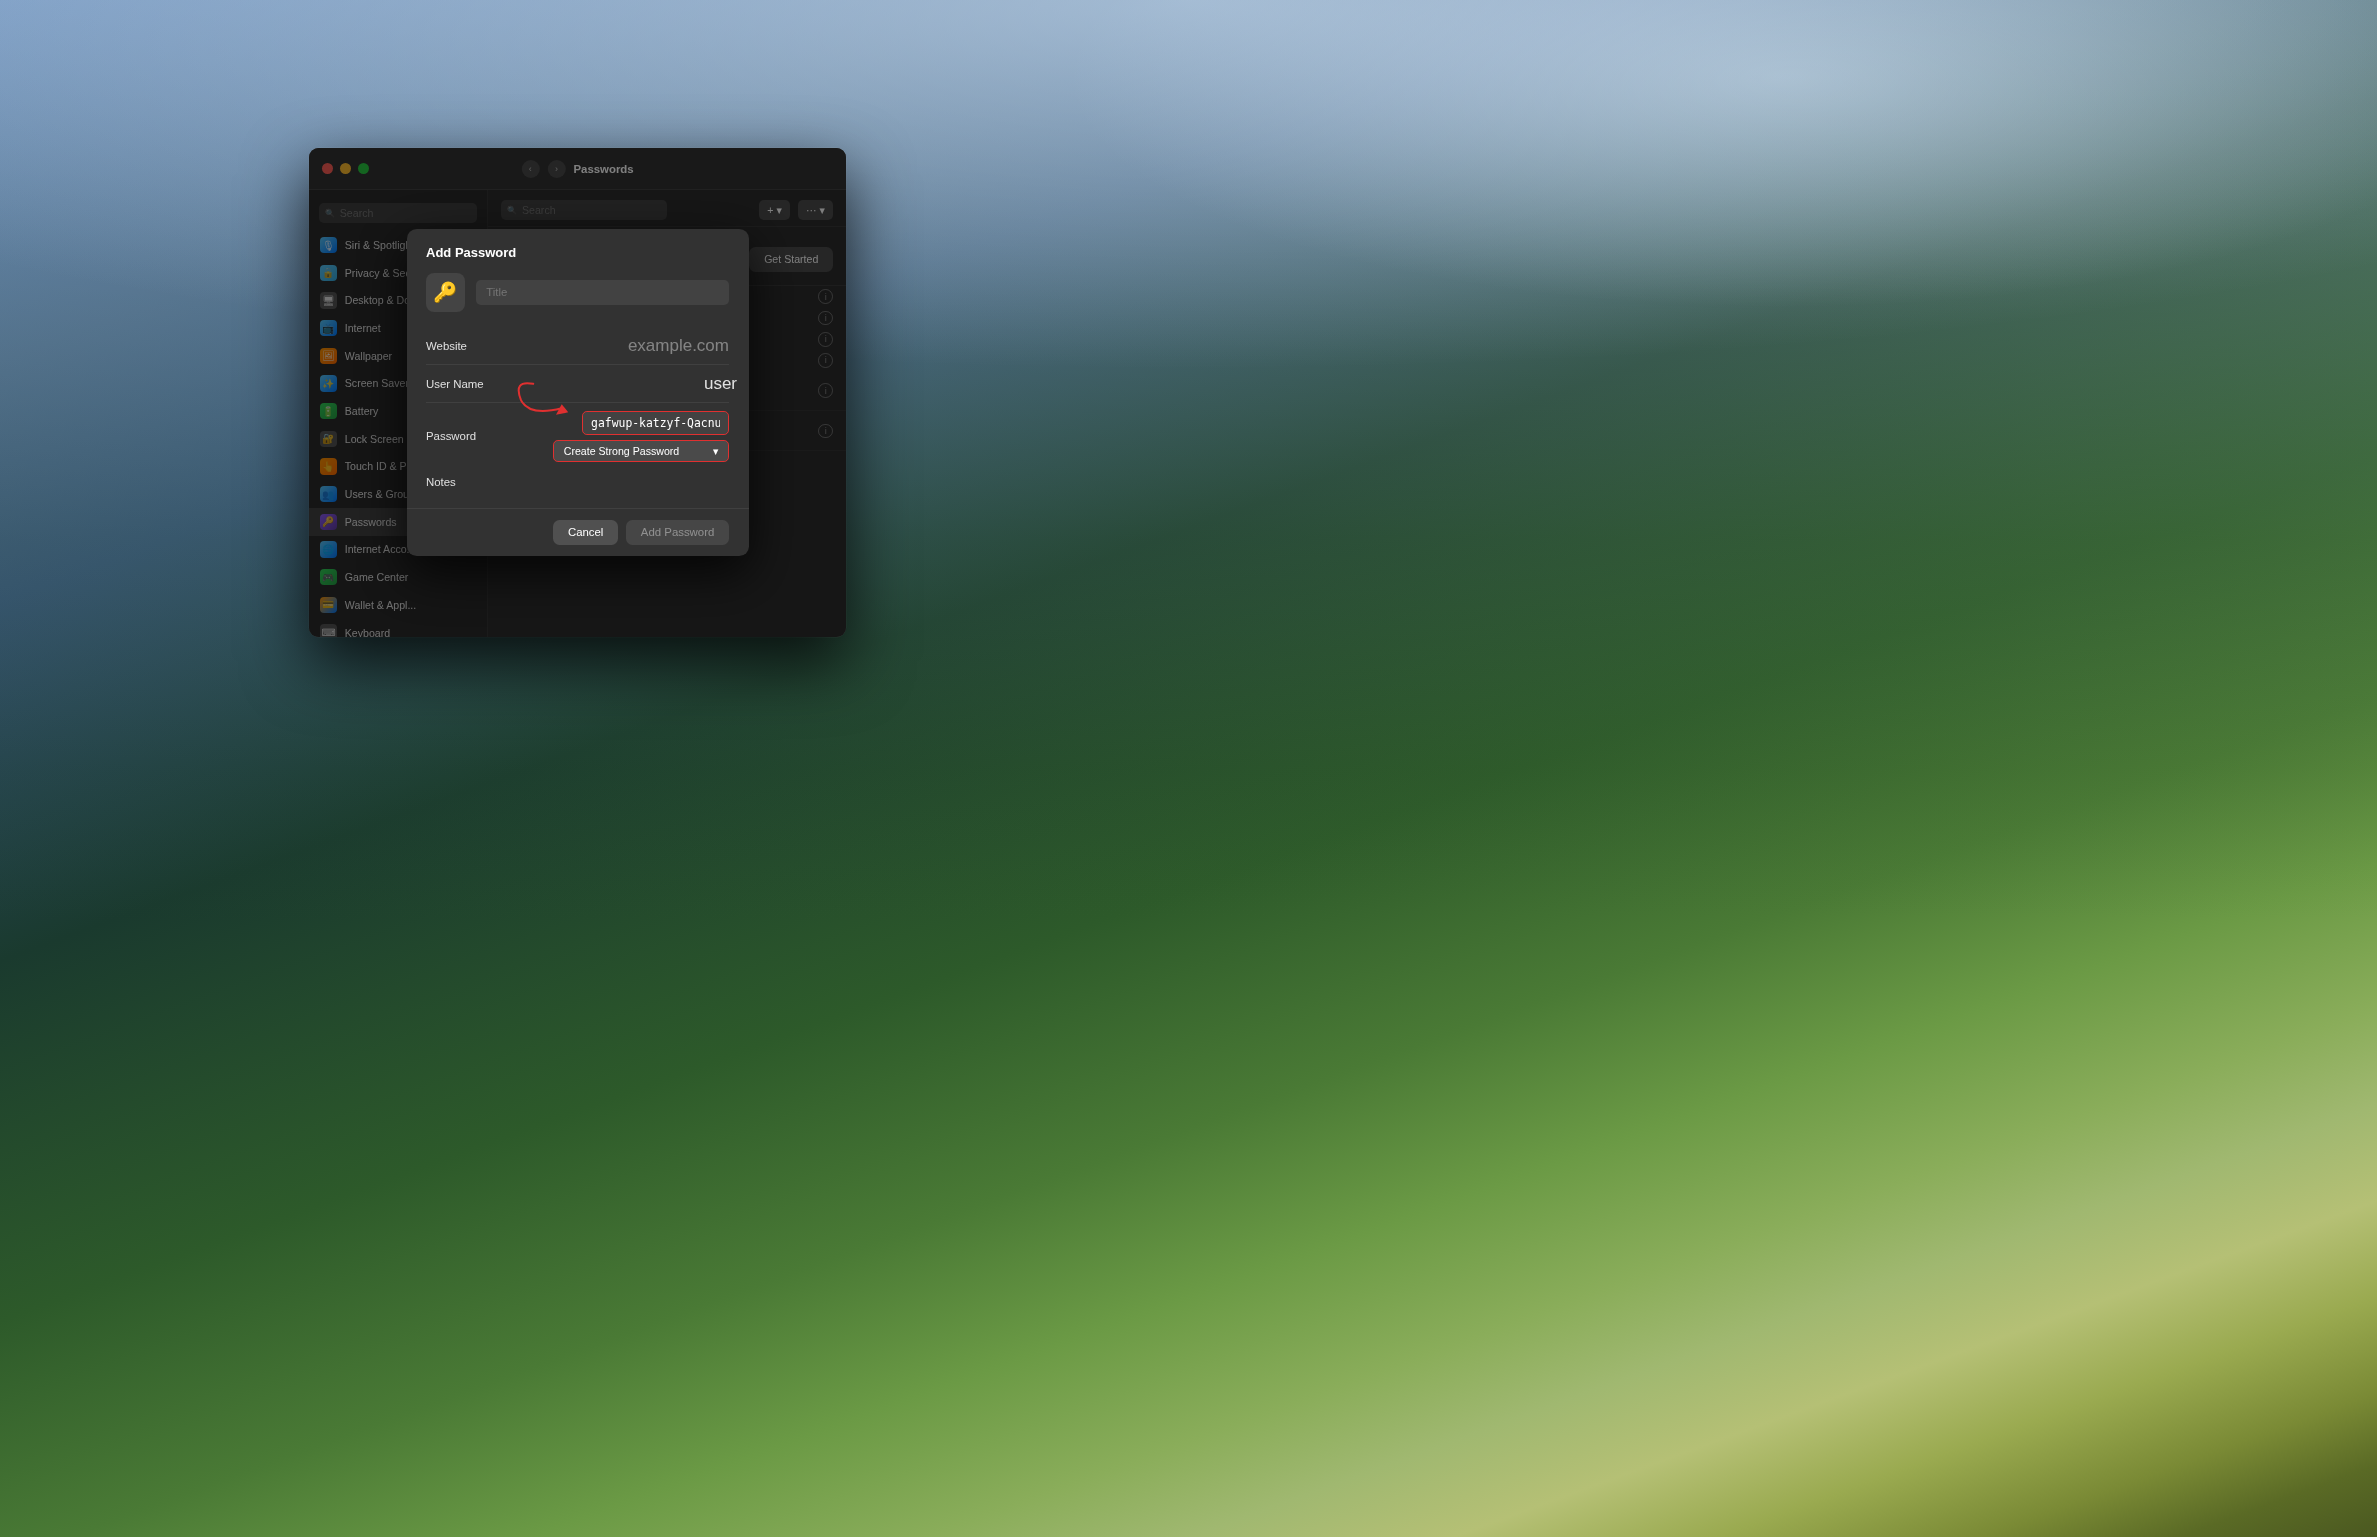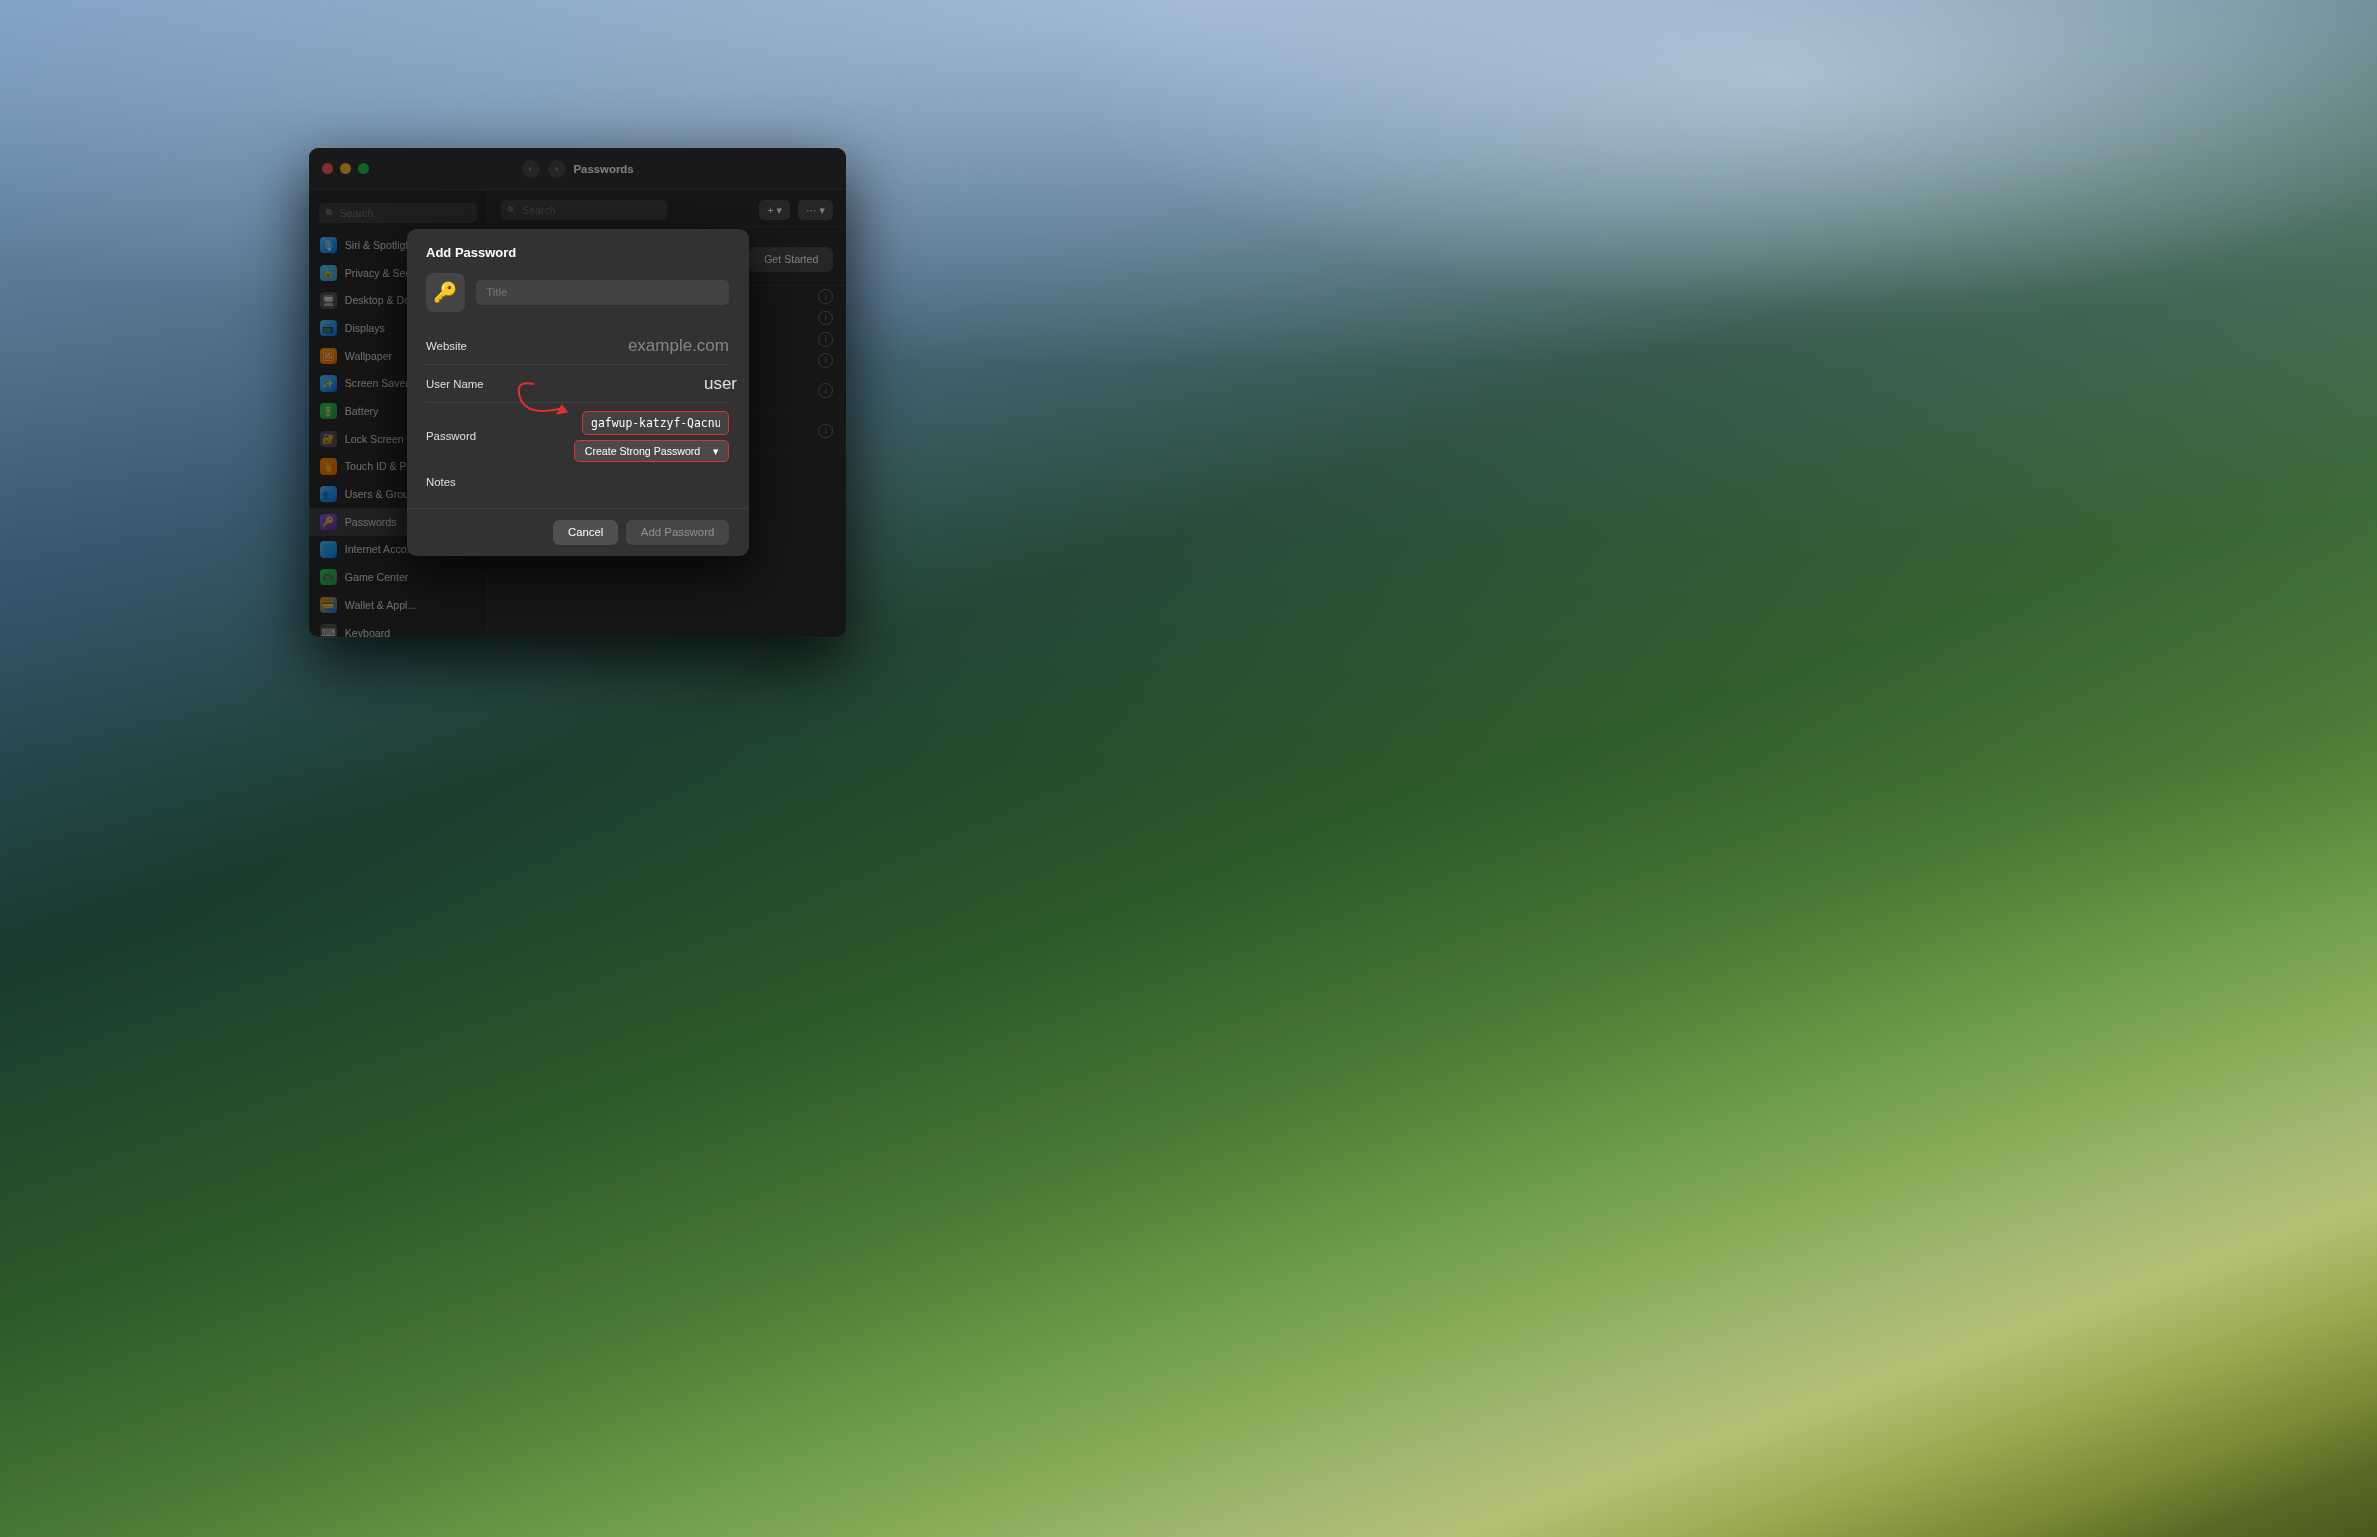--- a/index.html
+++ b/index.html
@@ -453,21 +453,21 @@
       background: rgba(80,80,80,0.8);
       border: 1.6px solid #e03030;
       border-radius: 4.9px;
       padding: 4.1px 9.8px;
       color: #ffffff;
       font-size: 10.6px;
       cursor: pointer;
       display: flex;
       align-items: center;
       gap: 1px;
-      width: 155px;
+      width: 176px;
       justify-content: space-between;
     }
 
     
     .red-arrow-svg {
       position: absolute;
       top: 0;
       left: 0;
       width: 100%;
       height: 100%;
@@ -569,21 +569,21 @@
       <div class="sidebar-item">
         <div class="sidebar-icon icon-privacy">🔒</div>
         <span>Privacy &amp; Sec...</span>
       </div>
       <div class="sidebar-item">
         <div class="sidebar-icon icon-desktop">🖥</div>
         <span>Desktop &amp; Do...</span>
       </div>
       <div class="sidebar-item">
         <div class="sidebar-icon icon-displays">📺</div>
-        <span>Displays</span>
+        <span>Internet</span>
       </div>
       <div class="sidebar-item">
         <div class="sidebar-icon icon-wallpaper">🖼</div>
         <span>Wallpaper</span>
       </div>
       <div class="sidebar-item">
         <div class="sidebar-icon icon-screensaver">✨</div>
         <span>Screen Saver</span>
       </div>
       <div class="sidebar-item">

